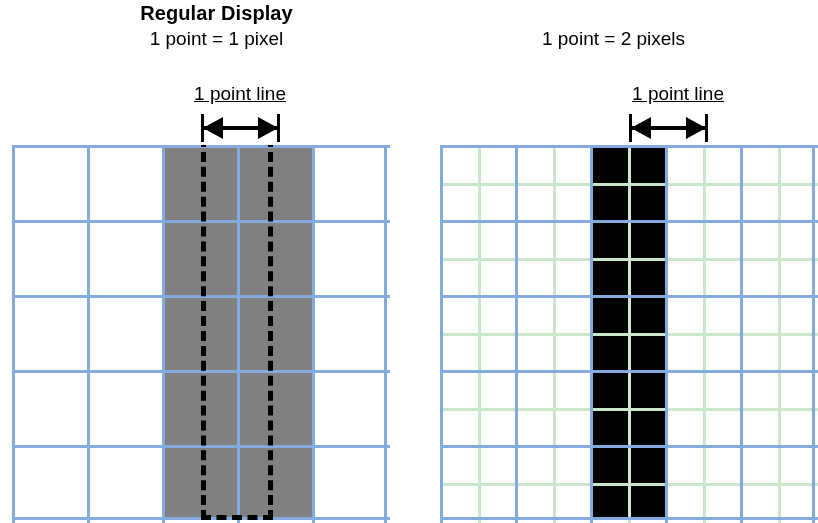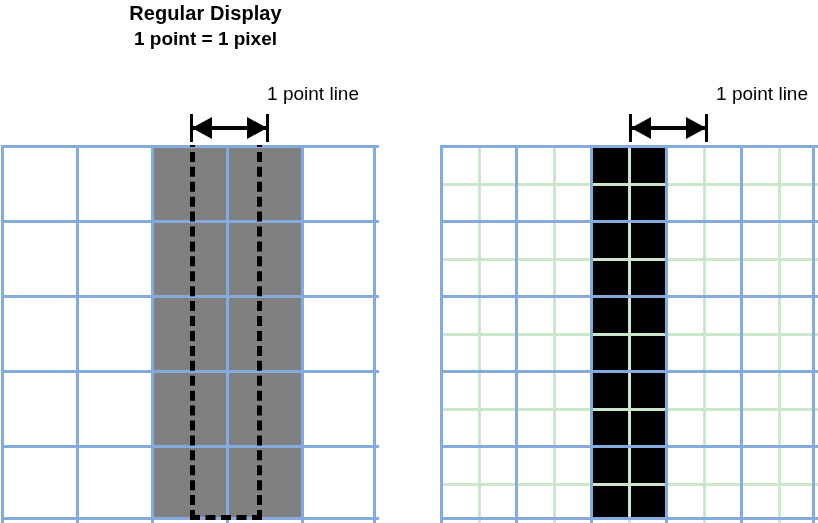--- a/index.html
+++ b/index.html
@@ -3,35 +3,35 @@
 <meta charset="utf-8">
 <style>
   html,body{margin:0;padding:0;}
   body{
     width:818px;height:523px;overflow:hidden;background:#ffffff;
     font-family:"Liberation Sans","DejaVu Sans",sans-serif;
     color:#000000;
   }
   .stage{position:relative;width:818px;height:523px;}
   .panel{position:absolute;top:0;height:523px;}
-  .panel.left{left:1px;width:409px;}
+  .panel.left{left:12px;width:409px;}
   .panel.right{left:409px;width:409px;}
 
   .title{
     position:absolute;left:0;width:409px;text-align:center;
     font-size:20px;font-weight:bold;letter-spacing:.1px;
   }
   .title.t1{top:2px;}
   .subtitle{
     position:absolute;left:0;width:409px;text-align:center;
-    font-size:19px;font-weight:bold;top:28px;
+    font-size:19px;font-weight:normal;top:28px;
   }
   .measure-label{
-    position:absolute;width:260px;text-align:right;
-    font-size:19px;font-weight:normal;top:83px;
+    position:absolute;width:260px;text-align:center;
+    font-size:19px;font-weight:normal;top:83px;text-decoration:underline;
   }
 
   
   .measure{position:absolute;height:28px;}
   .measure .tick{
     position:absolute;top:0;width:3px;height:28px;background:#000;
   }
   .measure .tick.l{left:0;}
   .measure .tick.r{right:0;}
   .measure .shaft{
@@ -108,20 +108,21 @@
         <div class="hline" style="top: 150px;"></div>
         <div class="hline" style="top: 225px;"></div>
         <div class="hline" style="top: 300px;"></div>
         <div class="hline" style="top: 372px;"></div>
         <div class="dashbox" style="left: 189px; top: -8px; width: 72px; height: 383px;"></div>
       </div>
   </div>
 
   <div class="panel right">
 
+    <div class="subtitle">1 point = 2 pixels</div>
 
     <div class="measure-label" style="left:139px;">1 point line</div>
 
     <div class="measure" id="ret-measure" style="left:220px;top:114px;width:79px;">
       <span class="tick l"></span>
       <span class="tick r"></span>
       <span class="shaft"></span>
       <span class="head lh"></span>
       <span class="head rh"></span>
     </div>

